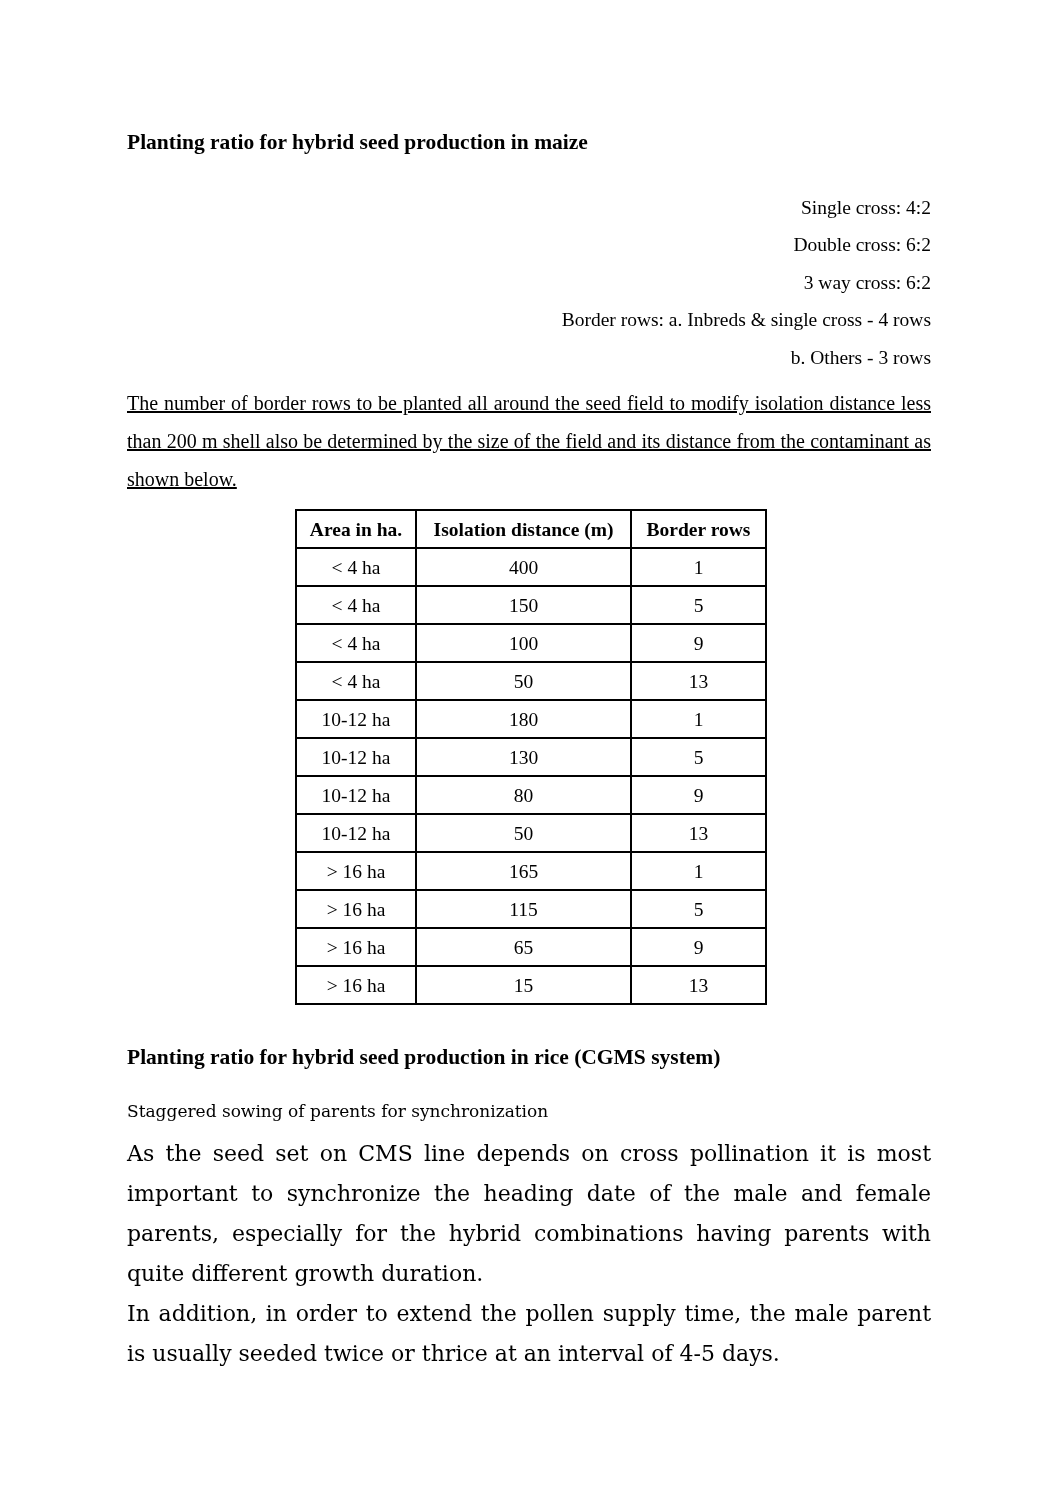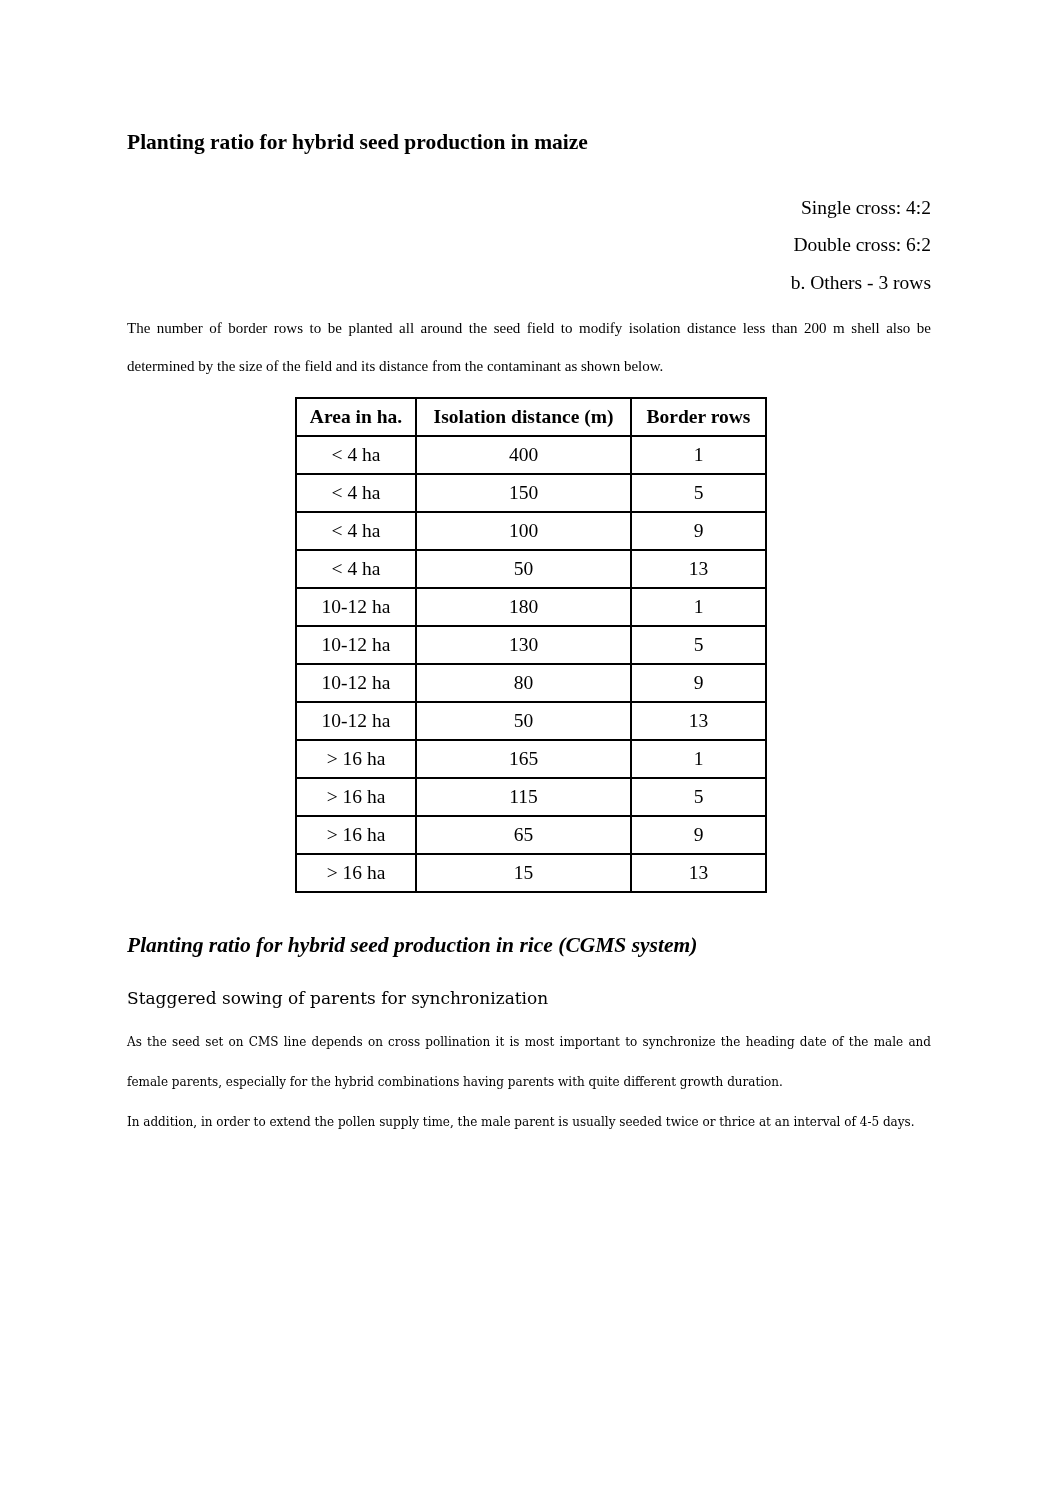--- a/index.html
+++ b/index.html
@@ -25,24 +25,25 @@
   }
   .h1-maize { margin-bottom: 34px; }
   .spec-line {
     font-size: 19.5px;
     line-height: 37.5px;
     white-space: pre;
     text-align: right;
   }
   .indent-b { padding-left: 118px; }
   .para {
-    font-size: 15px;
+    font-size: 20px;
     line-height: 37.7px;
     text-align: justify;
     margin: 9px 0 0 0;
+    text-decoration: underline;
   }
   table.tbl {
     border-collapse: collapse;
     table-layout: fixed;
     width: 470px;
     margin: 11px 0 0 168px;
   }
   .tbl col.c1 { width: 120px; }
   .tbl col.c2 { width: 215px; }
   .tbl col.c3 { width: 135px; }
@@ -50,47 +51,49 @@
     border: 2px solid #000000;
     text-align: center;
     vertical-align: middle;
     height: 38px;
     padding: 0 2px;
     font-size: 19.5px;
     line-height: 1.1;
     margin-top: 46px;
   }
   .tbl th { font-weight: 700; }
-  .h1-rice { margin-top: 40px; font-style: italic; }
+  .h1-rice { margin-top: 40px; }
   .subhead {
     font-family: "DejaVu Serif", serif;
     font-size: 17px;
     font-weight: 400;
     margin: 31px 0 0 0;
     line-height: 1.2;
   }
   .para-rice {
     font-family: "DejaVu Serif", serif;
-    font-size: 12px;
+    font-size: 22px;
     line-height: 40px;
     text-align: justify;
     margin: 13px 0 0 0;
   }
   .para-rice2 { margin: 0; }
 </style>
 </head>
 <body>
 
 <div class="page">
 
   <h1 class="h1 h1-maize">Planting ratio for hybrid seed production in maize</h1>
 
   <div>
     <div class="spec-line">Single cross: 4:2</div>
     <div class="spec-line">Double cross: 6:2</div>
+    <div class="spec-line">3 way cross: 6:2</div>
+    <div class="spec-line">Border rows: a. Inbreds &amp; single cross - 4 rows</div>
     <div class="spec-line indent-b">b. Others - 3 rows</div>
   </div>
 
   <p class="para">The number of border rows to be planted all around the seed field to modify isolation distance less than 200 m shell also be determined by the size of the field and its distance from the contaminant as shown below.</p>
 
   <table class="tbl">
     <colgroup>
         <col class="c1">
         <col class="c2">
         <col class="c3">

